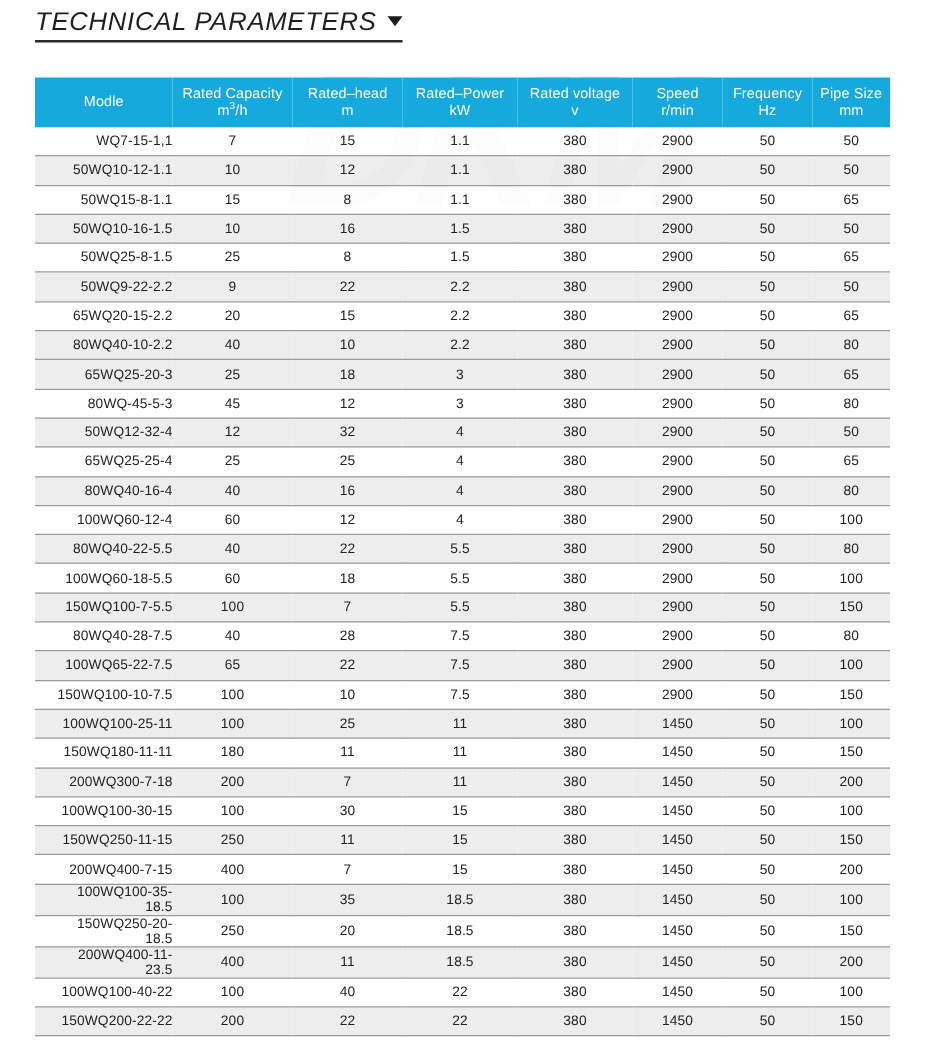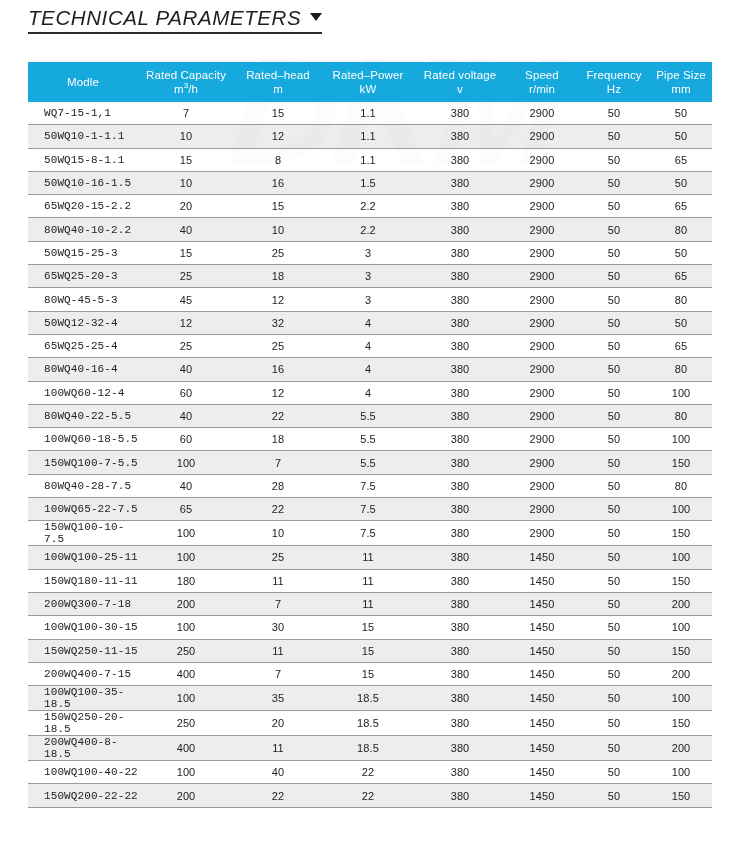--- a/index.html
+++ b/index.html
@@ -96,23 +96,22 @@
     font-size:11px;
     color:#222222;
     height:22.3px;
     padding:0;
     text-align:center;
     border-bottom:1px solid #9a9a9a;
     vertical-align:middle;
     letter-spacing:.1px;
   }
   table.params tbody td.model{
-    text-align:left;
+    text-align:right;
     padding-left:16px;
-    font-family:Liberation Mono, monospace;
   }
   table.params tbody tr.odd td{background:rgba(255,255,255,.78);}
   table.params tbody tr.even td{background:rgba(233,233,233,.80);}
   table.params tbody tr:last-child td{border-bottom:1px solid #9a9a9a;}
 
   col.c-model{width:110px;}
   col.c-cap{width:96px;}
   col.c-head{width:88px;}
   col.c-pow{width:92px;}
   col.c-volt{width:92px;}
@@ -185,21 +184,21 @@
             <td class="model">WQ7-15-1,1</td>
             <td>7</td>
             <td>15</td>
             <td>1.1</td>
             <td>380</td>
             <td>2900</td>
             <td>50</td>
             <td>50</td>
           </tr>
           <tr class="even">
-            <td class="model">50WQ10-1-1.1</td>
+            <td class="model">50WQ10-12-1.1</td>
             <td>10</td>
             <td>12</td>
             <td>1.1</td>
             <td>380</td>
             <td>2900</td>
             <td>50</td>
             <td>50</td>
           </tr>
           <tr class="odd">
             <td class="model">50WQ15-8-1.1</td>
@@ -215,49 +214,59 @@
             <td class="model">50WQ10-16-1.5</td>
             <td>10</td>
             <td>16</td>
             <td>1.5</td>
             <td>380</td>
             <td>2900</td>
             <td>50</td>
             <td>50</td>
           </tr>
           <tr class="odd">
+            <td class="model">50WQ25-8-1.5</td>
+            <td>25</td>
+            <td>8</td>
+            <td>1.5</td>
+            <td>380</td>
+            <td>2900</td>
+            <td>50</td>
+            <td>65</td>
+          </tr>
+          <tr class="even">
+            <td class="model">50WQ9-22-2.2</td>
+            <td>9</td>
+            <td>22</td>
+            <td>2.2</td>
+            <td>380</td>
+            <td>2900</td>
+            <td>50</td>
+            <td>50</td>
+          </tr>
+          <tr class="odd">
             <td class="model">65WQ20-15-2.2</td>
             <td>20</td>
             <td>15</td>
             <td>2.2</td>
             <td>380</td>
             <td>2900</td>
             <td>50</td>
             <td>65</td>
           </tr>
           <tr class="even">
             <td class="model">80WQ40-10-2.2</td>
             <td>40</td>
             <td>10</td>
             <td>2.2</td>
             <td>380</td>
             <td>2900</td>
             <td>50</td>
             <td>80</td>
           </tr>
-          <tr class="odd">
-            <td class="model">50WQ15-25-3</td>
-            <td>15</td>
-            <td>25</td>
-            <td>3</td>
-            <td>380</td>
-            <td>2900</td>
-            <td>50</td>
-            <td>50</td>
-          </tr>
           <tr class="even">
             <td class="model">65WQ25-20-3</td>
             <td>25</td>
             <td>18</td>
             <td>3</td>
             <td>380</td>
             <td>2900</td>
             <td>50</td>
             <td>65</td>
           </tr>
@@ -445,21 +454,21 @@
             <td class="model">150WQ250-20-18.5</td>
             <td>250</td>
             <td>20</td>
             <td>18.5</td>
             <td>380</td>
             <td>1450</td>
             <td>50</td>
             <td>150</td>
           </tr>
           <tr class="even">
-            <td class="model">200WQ400-8-18.5</td>
+            <td class="model">200WQ400-11-23.5</td>
             <td>400</td>
             <td>11</td>
             <td>18.5</td>
             <td>380</td>
             <td>1450</td>
             <td>50</td>
             <td>200</td>
           </tr>
           <tr class="odd">
             <td class="model">100WQ100-40-22</td>

